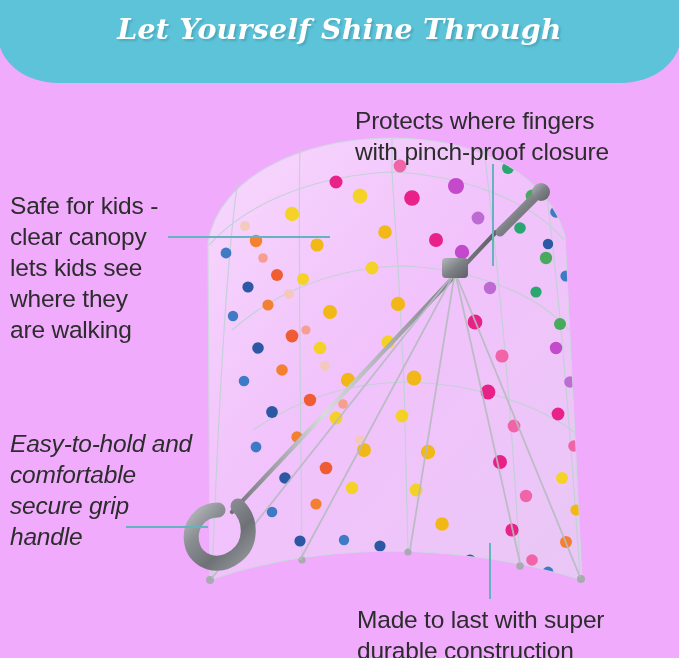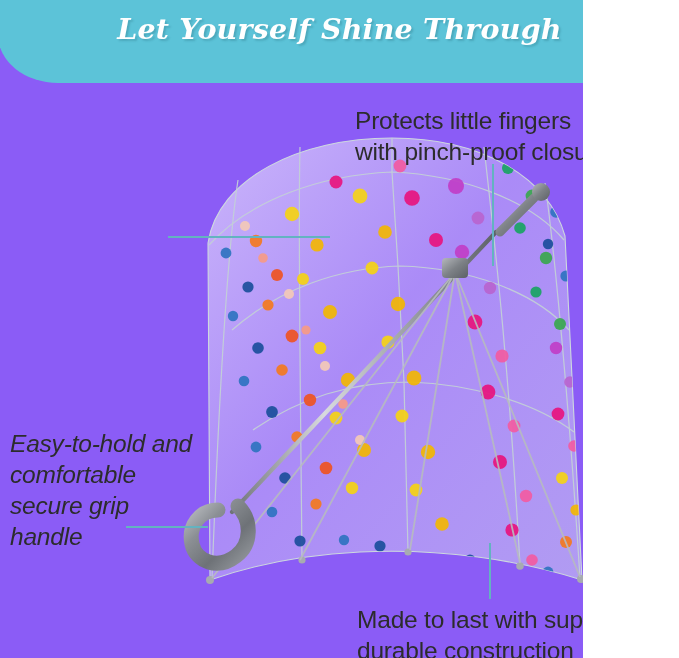--- a/index.html
+++ b/index.html
@@ -2,23 +2,23 @@
 <html><head>
 <meta charset="utf-8">
 <style>
   html, body {
     margin: 0;
     padding: 0;
     background: #ffffff;
   }
   #page {
     position: relative;
-    width: 583px;
+    width: 679px;
     height: 658px;
-    background: #8b5cf6;
+    background: #f0abfc;
     overflow: hidden;
     font-family: "Liberation Sans", sans-serif;
   }
 
   
   .banner {
     position: absolute;
     left: -2px;
     top: -40px;
     width: 683px;
@@ -272,23 +272,28 @@
                C 218 570, 196 562, 192 544
                C 188 526, 200 510, 218 510"></path>
     </g>
   </svg>
 
   <div class="conn conn-h conn-canopy"></div>
   <div class="conn conn-h conn-handle"></div>
   <div class="conn conn-v conn-closure"></div>
   <div class="conn conn-v conn-durable"></div>
 
-  <div class="callout callout-tr">Protects little fingers
+  <div class="callout callout-tr">Protects where fingers
 with pinch-proof closure</div>
 
+  <div class="callout callout-tl">Safe for kids -
+clear canopy
+lets kids see
+where they
+are walking</div>
 
   <div class="callout callout-bl">Easy-to-hold and
 comfortable
 secure grip
 handle</div>
 
   <div class="callout callout-br">Made to last with super
 durable construction</div>
 
 </div>

